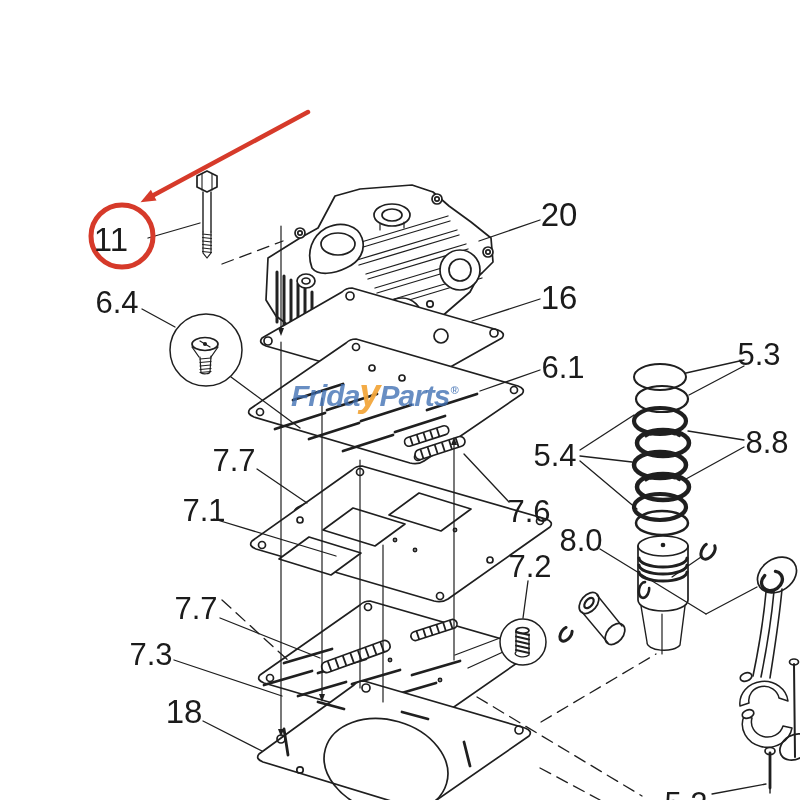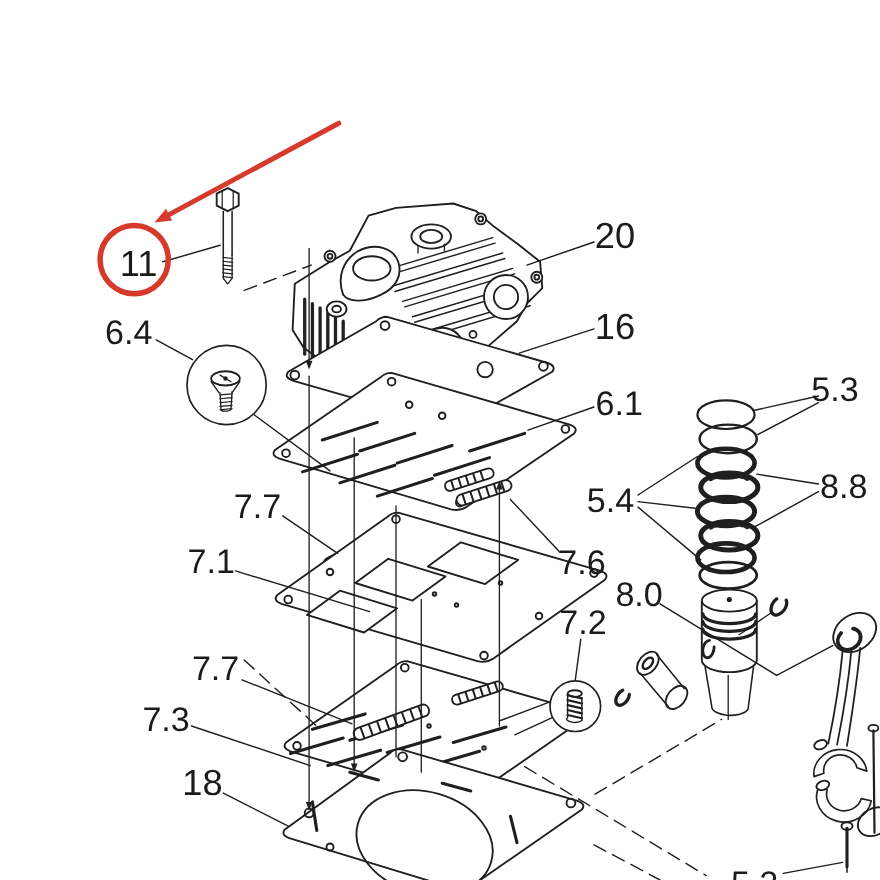--- a/index.html
+++ b/index.html
@@ -280,32 +280,33 @@
     <g>
       <circle cx="122" cy="236" r="31" stroke="#d63a2a" stroke-width="5"></circle>
     </g>
     <g>
       <line x1="308" y1="112" x2="152" y2="196" stroke="#d63a2a" stroke-width="4.5"></line>
       <polygon points="140.5,202.2 150.9,189.8 156.5,200.4" fill="#d63a2a" stroke="none"></polygon>
     </g>
   </g>
 </svg>
 
-<span class="lbl big" style="left:126px;top:239px">11</span>
+<span class="lbl big" style="left:111px;top:239px">11</span>
 <span class="lbl big" style="left:559px;top:214px">20</span>
 <span class="lbl big" style="left:559px;top:297px">16</span>
 <span class="lbl" style="left:117px;top:302px">6.4</span>
 <span class="lbl" style="left:563px;top:367px">6.1</span>
 <span class="lbl" style="left:759px;top:354px">5.3</span>
 <span class="lbl" style="left:555px;top:455px">5.4</span>
 <span class="lbl" style="left:767px;top:442px">8.8</span>
 <span class="lbl" style="left:234px;top:460px">7.7</span>
-<span class="lbl" style="left:192px;top:510px">7.1</span>
+<span class="lbl" style="left:204px;top:510px">7.1</span>
 <span class="lbl" style="left:529px;top:511px">7.6</span>
 <span class="lbl" style="left:581px;top:540px">8.0</span>
 <span class="lbl" style="left:530px;top:566px">7.2</span>
 <span class="lbl" style="left:196px;top:608px">7.7</span>
 <span class="lbl" style="left:151px;top:654px">7.3</span>
 <span class="lbl big" style="left:184px;top:711px">18</span>
 <span class="lbl" style="left:686px;top:803px">5.2</span>
 
+<div class="watermark"><span>Frida</span><span class="wm-y">y</span><span>Parts</span><sup>®</sup></div>
 
 </div>
 
 </body></html>

